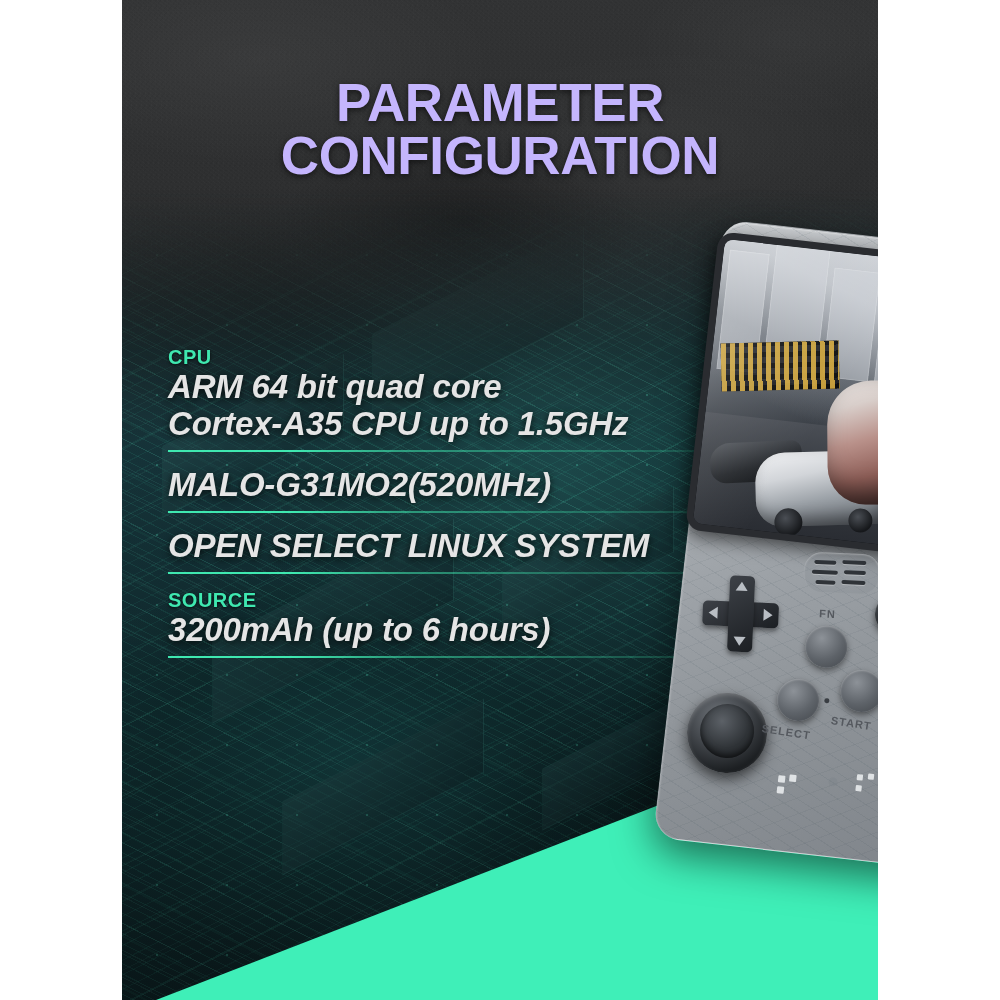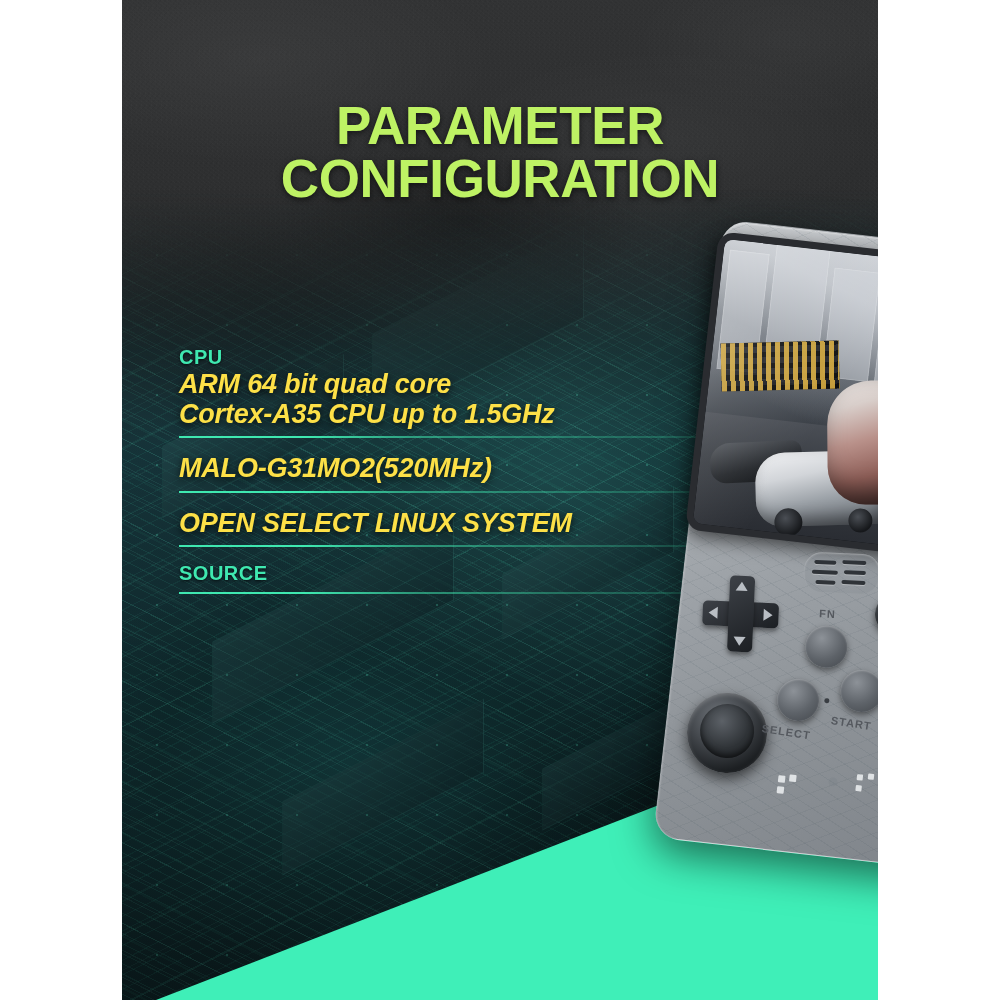--- a/index.html
+++ b/index.html
@@ -57,32 +57,32 @@
      background:
        radial-gradient(ellipse 500px 280px at 20% 10%,rgba(0,0,0,.55),transparent 72%),
        radial-gradient(ellipse 460px 300px at 85% 88%,rgba(0,0,0,.45),transparent 75%),
        linear-gradient(180deg,rgba(0,0,0,.22),rgba(0,0,0,0) 30%,rgba(0,0,0,.35));}
   .dots{position:absolute;inset:0;opacity:.5;
      background-image:radial-gradient(circle,rgba(90,235,200,.55) 1px,transparent 1.6px);
      background-size:70px 70px;}
 
   
   .header{position:absolute;left:0;top:0;width:756px;text-align:center;z-index:8;}
-  .title{margin:0;padding-top:99px;color:#bef264;font-size:53px;font-weight:700;
+  .title{margin:0;padding-top:76px;color:#c4b5fd;font-size:53px;font-weight:700;
          letter-spacing:-.4px;line-height:1;
          text-shadow:0 2px 6px rgba(0,0,0,.6);}
   .subtitle{margin:0;padding-top:21px;color:#f2f2f2;font-size:22px;font-weight:600;
             letter-spacing:.1px;text-shadow:0 1px 4px rgba(0,0,0,.6);}
 
   
-  .specs{position:absolute;left:57px;top:346px;width:700px;z-index:9;}
+  .specs{position:absolute;left:46px;top:346px;width:700px;z-index:9;}
   .spec{position:relative;margin-bottom:8px;}
   .spec-label{color:#3fe8b0;font-size:20px;font-weight:700;letter-spacing:.5px;
               text-shadow:0 1px 3px rgba(0,0,0,.75);line-height:1.15;}
-  .spec-value{color:#fde047;font-size:27px;font-weight:700;font-style:italic;
+  .spec-value{color:#e5e5e5;font-size:33px;font-weight:700;font-style:italic;
               letter-spacing:-.2px;line-height:1.12;white-space:pre-line;
               text-shadow:0 2px 7px rgba(0,0,0,.78);}
   .rule{position:relative;height:14px;margin-top:2px;}
   .rule::before{content:"";position:absolute;left:0;top:5px;height:2px;width:700px;
       background:linear-gradient(90deg,#3fe8b0 0%,#3fe8b0 18%,rgba(63,232,176,.55) 34%,
                  rgba(63,232,176,.30) 58%,rgba(63,232,176,.14) 82%,rgba(63,232,176,0) 100%);}
 
   
   .wedge{position:absolute;left:0;bottom:0;width:756px;height:280px;z-index:10;
      background:#3fefb8;
@@ -233,20 +233,21 @@
       <div class="spec">
         <div class="spec-value">MALO-G31MO2(520MHz)</div>
         <div class="rule"></div>
       </div>
       <div class="spec">
         <div class="spec-value">OPEN SELECT LINUX SYSTEM</div>
         <div class="rule"></div>
       </div>
       <div class="spec">
         <div class="spec-label">SOURCE</div>
+        <div class="spec-value">3200mAh (up to 6 hours)</div>
         <div class="rule"></div>
       </div>
     </div>
 
     <div class="wedge"></div>
 
     <div class="console">
       <div class="body"></div>
 
       <div class="screen">

